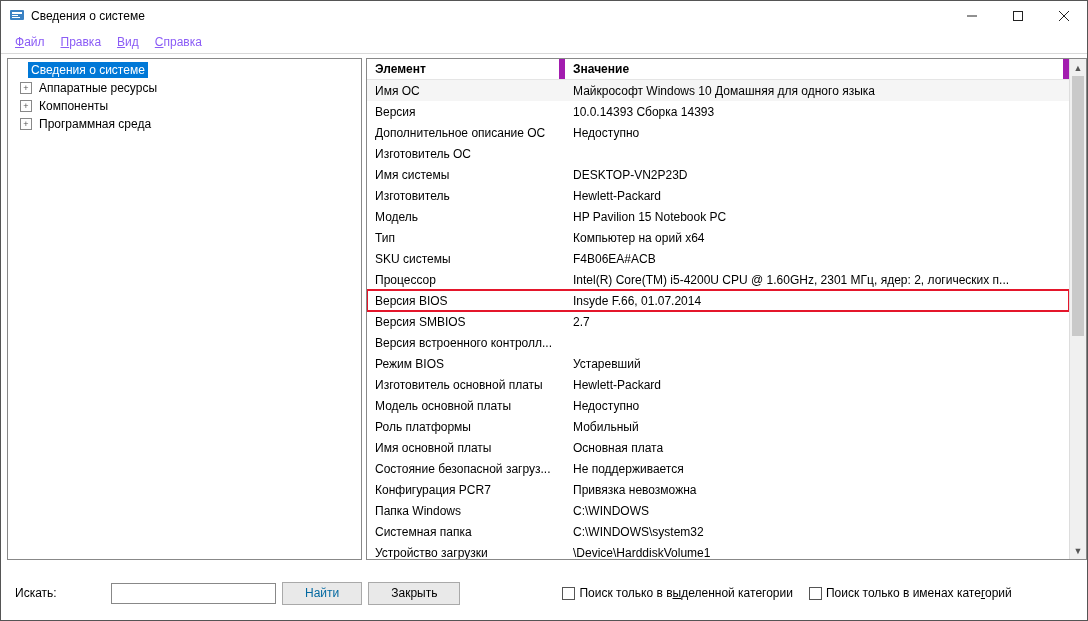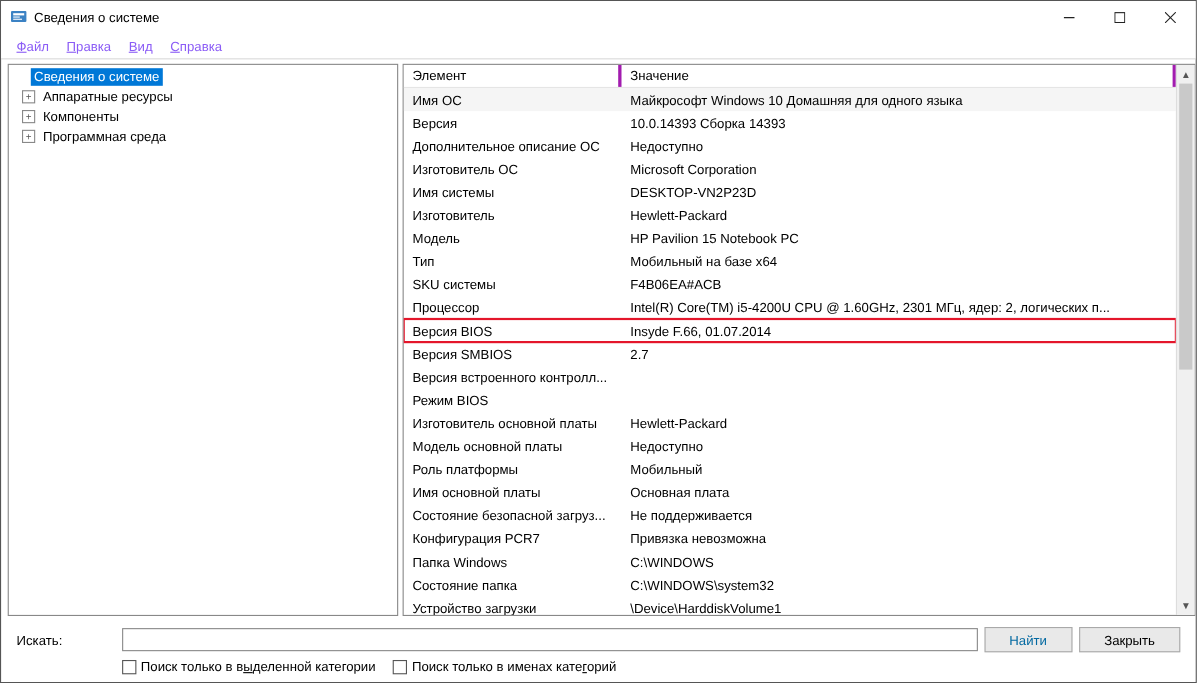--- a/index.html
+++ b/index.html
@@ -22,26 +22,26 @@
 .tree-row.selected .tree-label{background:#0078d7;color:#fff}
 .details-wrap{flex:1;display:flex;margin:4px 0 4px 2px}
 .details-pane{flex:1;border:1px solid #888;overflow:hidden;background:#fff;position:relative}
 .details-scroll{position:absolute;top:0;bottom:0;right:0;width:17px;background:#f0f0f0;border-left:1px solid #ddd}
 .details-scroll .arrow{height:17px;display:flex;align-items:center;justify-content:center;color:#555;font-size:9px}
 .details-scroll .track{height:calc(100% - 34px);position:relative}
 .details-scroll .thumb{position:absolute;top:0;left:2px;right:2px;height:260px;background:#c9c9c9}
 .details-table{position:absolute;left:0;right:17px;top:0;bottom:0;overflow:hidden}
 .drow{display:flex;height:21px;align-items:center}
 .drow.header{background:#fff;border-bottom:1px solid #e5e5e5}
-.drow.header .cell{padding:3px 8px;font-weight:400;border-right:3px solid #a21caf}
+.drow.header .cell{padding:3px 8px;font-weight:700;border-right:6px solid #a21caf}
 .cell.col1{width:198px;padding:2px 8px;white-space:nowrap;overflow:hidden;text-overflow:ellipsis}
 .cell.col2{flex:1;padding:2px 8px;white-space:nowrap;overflow:hidden;text-overflow:ellipsis}
 .drow.alt{background:#f5f5f5}
 .drow.highlight{outline:2px solid #e4162b;outline-offset:-1px}
-.footer{height:56px;padding:6px 14px 4px 14px;display:flex;flex-direction:column;gap:6px}
+.footer{height:56px;padding:6px 14px 4px 14px;display:flex;gap:6px}
 .footer-row1{display:flex;align-items:center;gap:6px}
 .search-label{width:90px;text-align:left;padding-left:0}
 .search-input{flex:1;height:21px;border:1px solid #888;background:#fff;padding:0 4px}
 .btn{height:23px;border:1px solid #a9a9a9;background:#e9e9e9;padding:0 22px;display:flex;align-items:center;justify-content:center;cursor:default}
 .btn.disabled{color:#0369a1}
 .footer-row2{display:flex;align-items:center;gap:16px;padding-left:96px}
 .checkbox{display:flex;align-items:center;gap:4px}
 .checkbox .box{width:13px;height:13px;border:1px solid #555;background:#fff}
 .checkbox .lbl .ul{text-decoration:underline}
 </style>
@@ -121,37 +121,36 @@
             <div class="drow">
               <div class="cell col1">Версия</div>
               <div class="cell col2">10.0.14393 Сборка 14393</div>
             </div>
             <div class="drow">
               <div class="cell col1">Дополнительное описание ОС</div>
               <div class="cell col2">Недоступно</div>
             </div>
             <div class="drow">
               <div class="cell col1">Изготовитель ОС</div>
-              <div class="cell col2">Microsoft Corporation</div>
             </div>
             <div class="drow">
               <div class="cell col1">Имя системы</div>
               <div class="cell col2">DESKTOP-VN2P23D</div>
             </div>
             <div class="drow">
               <div class="cell col1">Изготовитель</div>
               <div class="cell col2">Hewlett-Packard</div>
             </div>
             <div class="drow">
               <div class="cell col1">Модель</div>
               <div class="cell col2">HP Pavilion 15 Notebook PC</div>
             </div>
             <div class="drow">
               <div class="cell col1">Тип</div>
-              <div class="cell col2">Мобильный на базе x64</div>
+              <div class="cell col2">Компьютер на орий x64</div>
             </div>
             <div class="drow">
               <div class="cell col1">SKU системы</div>
               <div class="cell col2">F4B06EA#ACB</div>
             </div>
             <div class="drow">
               <div class="cell col1">Процессор</div>
               <div class="cell col2">Intel(R) Core(TM) i5-4200U CPU @ 1.60GHz, 2301 МГц, ядер: 2, логических п...</div>
             </div>
             <div class="drow highlight">
@@ -160,20 +159,21 @@
             </div>
             <div class="drow">
               <div class="cell col1">Версия SMBIOS</div>
               <div class="cell col2">2.7</div>
             </div>
             <div class="drow">
               <div class="cell col1">Версия встроенного контролл...</div>
             </div>
             <div class="drow">
               <div class="cell col1">Режим BIOS</div>
+              <div class="cell col2">Устаревший</div>
             </div>
             <div class="drow">
               <div class="cell col1">Изготовитель основной платы</div>
               <div class="cell col2">Hewlett-Packard</div>
             </div>
             <div class="drow">
               <div class="cell col1">Модель основной платы</div>
               <div class="cell col2">Недоступно</div>
             </div>
             <div class="drow">
@@ -190,21 +190,21 @@
             </div>
             <div class="drow">
               <div class="cell col1">Конфигурация PCR7</div>
               <div class="cell col2">Привязка невозможна</div>
             </div>
             <div class="drow">
               <div class="cell col1">Папка Windows</div>
               <div class="cell col2">C:\WINDOWS</div>
             </div>
             <div class="drow">
-              <div class="cell col1">Состояние папка</div>
+              <div class="cell col1">Системная папка</div>
               <div class="cell col2">C:\WINDOWS\system32</div>
             </div>
             <div class="drow">
               <div class="cell col1">Устройство загрузки</div>
               <div class="cell col2">\Device\HarddiskVolume1</div>
             </div>
           </div>
       </div>
       <div class="details-scroll">
         <div class="arrow">▲</div>

